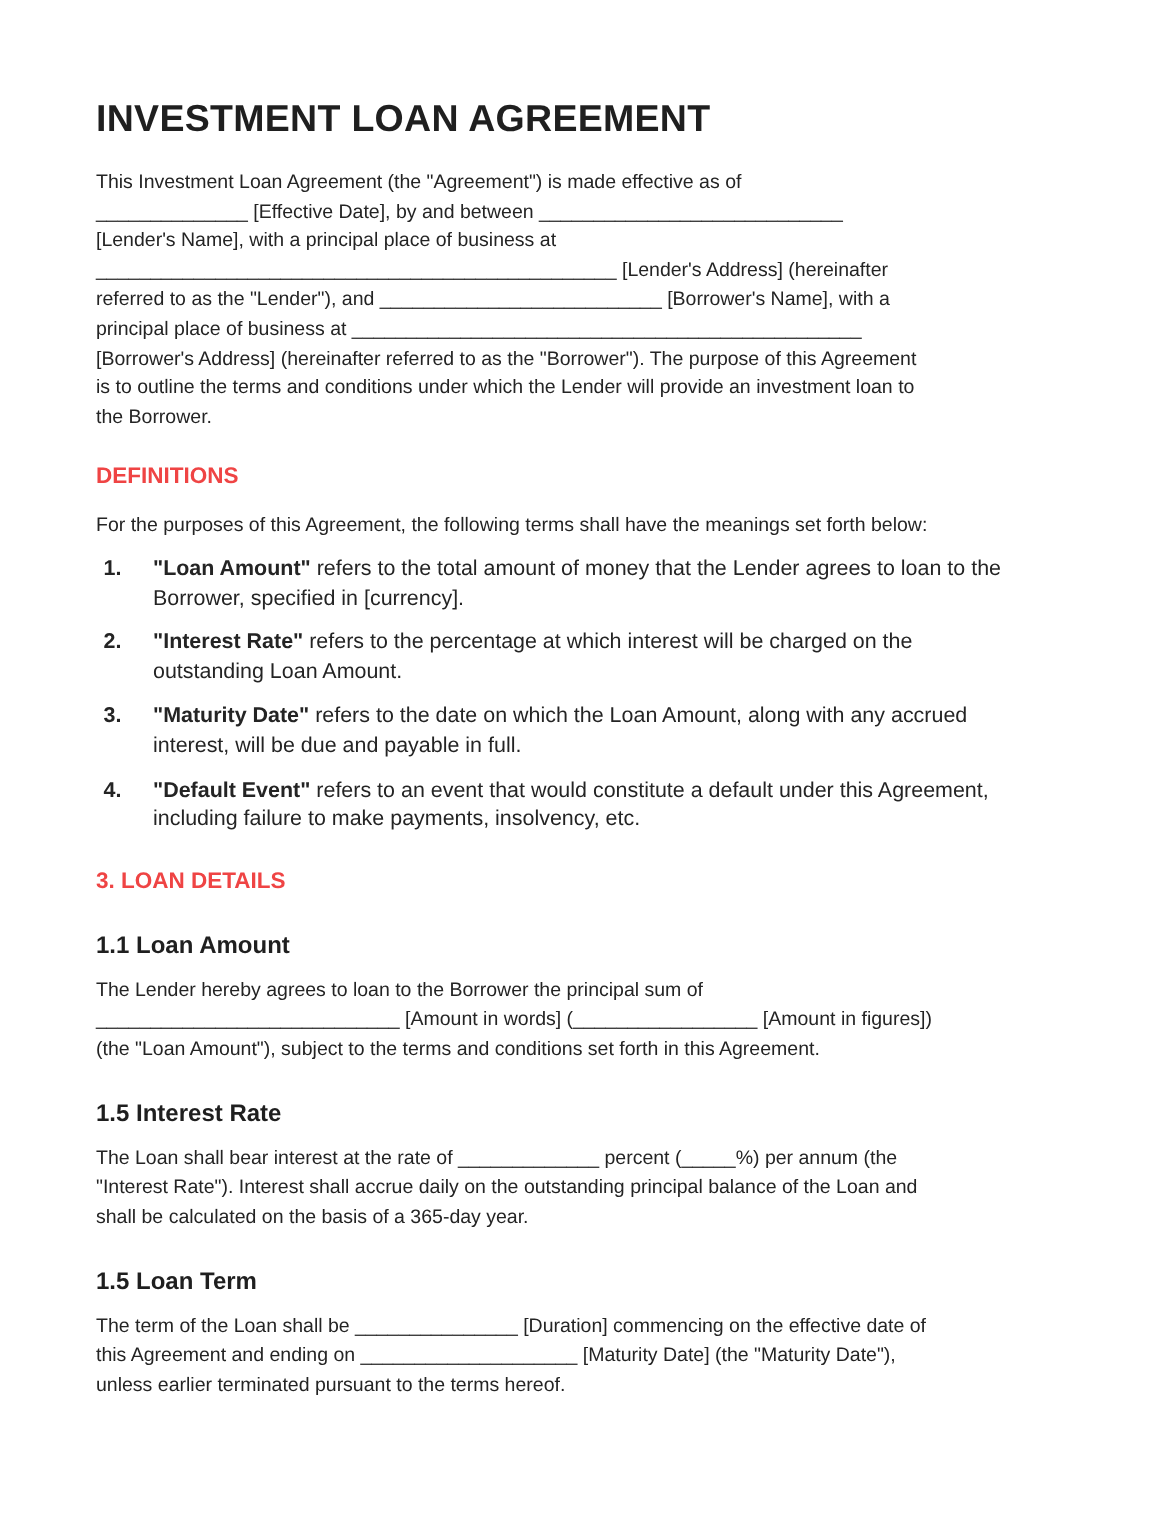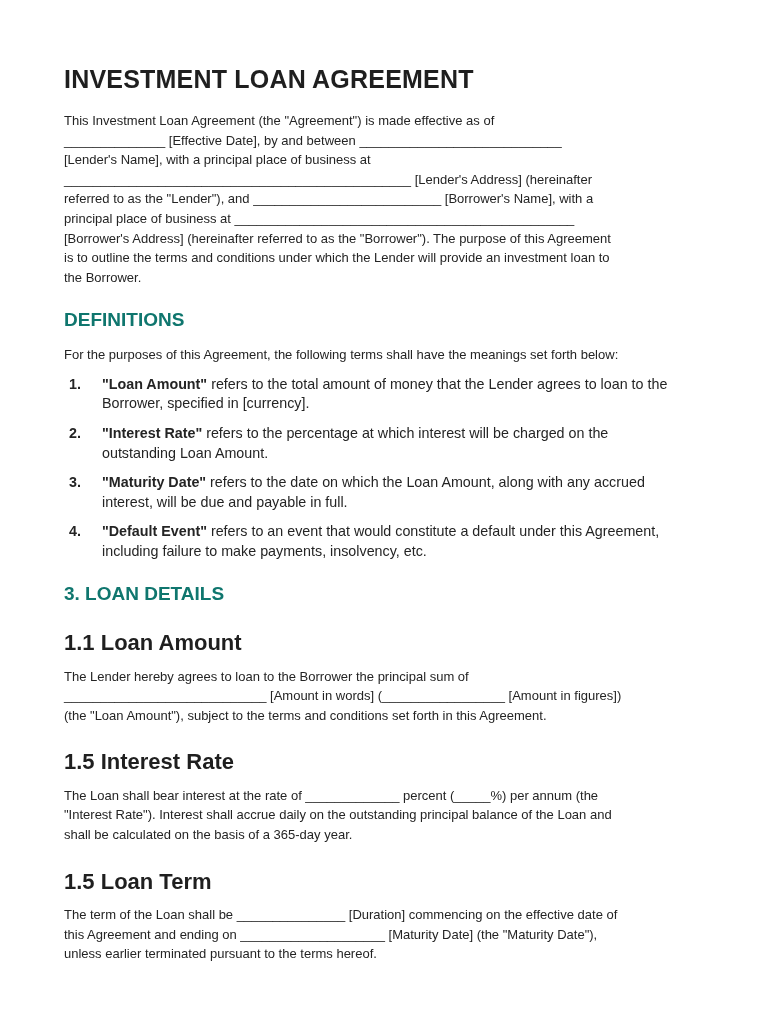--- a/index.html
+++ b/index.html
@@ -28,23 +28,23 @@
     line-height: 1.2;
   }
   .para {
     margin: 0;
     font-size: 13px;
     line-height: 19.6px;
     white-space: pre;
   }
   .h2 {
     margin: 22px 0 0 0;
-    font-size: 19px;
+    font-size: 15px;
     font-weight: bold;
-    color: #0f766e;
+    color: #ef4444;
     line-height: 1.2;
   }
   .lead {
     margin-top: 13px;
   }
   .def-list {
     margin: 0;
     padding: 0;
     list-style: none;
   }
@@ -63,21 +63,21 @@
     white-space: pre;
   }
   .def-text {
     white-space: pre-line;
   }
   .def-term {
     font-weight: bold;
   }
   .h3 {
     margin: 24px 0 0 0;
-    font-size: 22px;
+    font-size: 16px;
     font-weight: bold;
     color: #1f1f1f;
     line-height: 1.2;
   }
   .section-body {
     margin-top: 10px;
   }
 </style>
 </head>
 <body>

